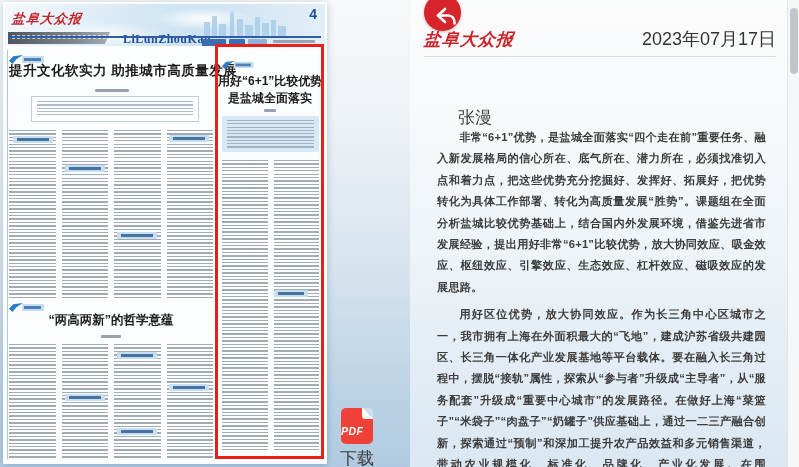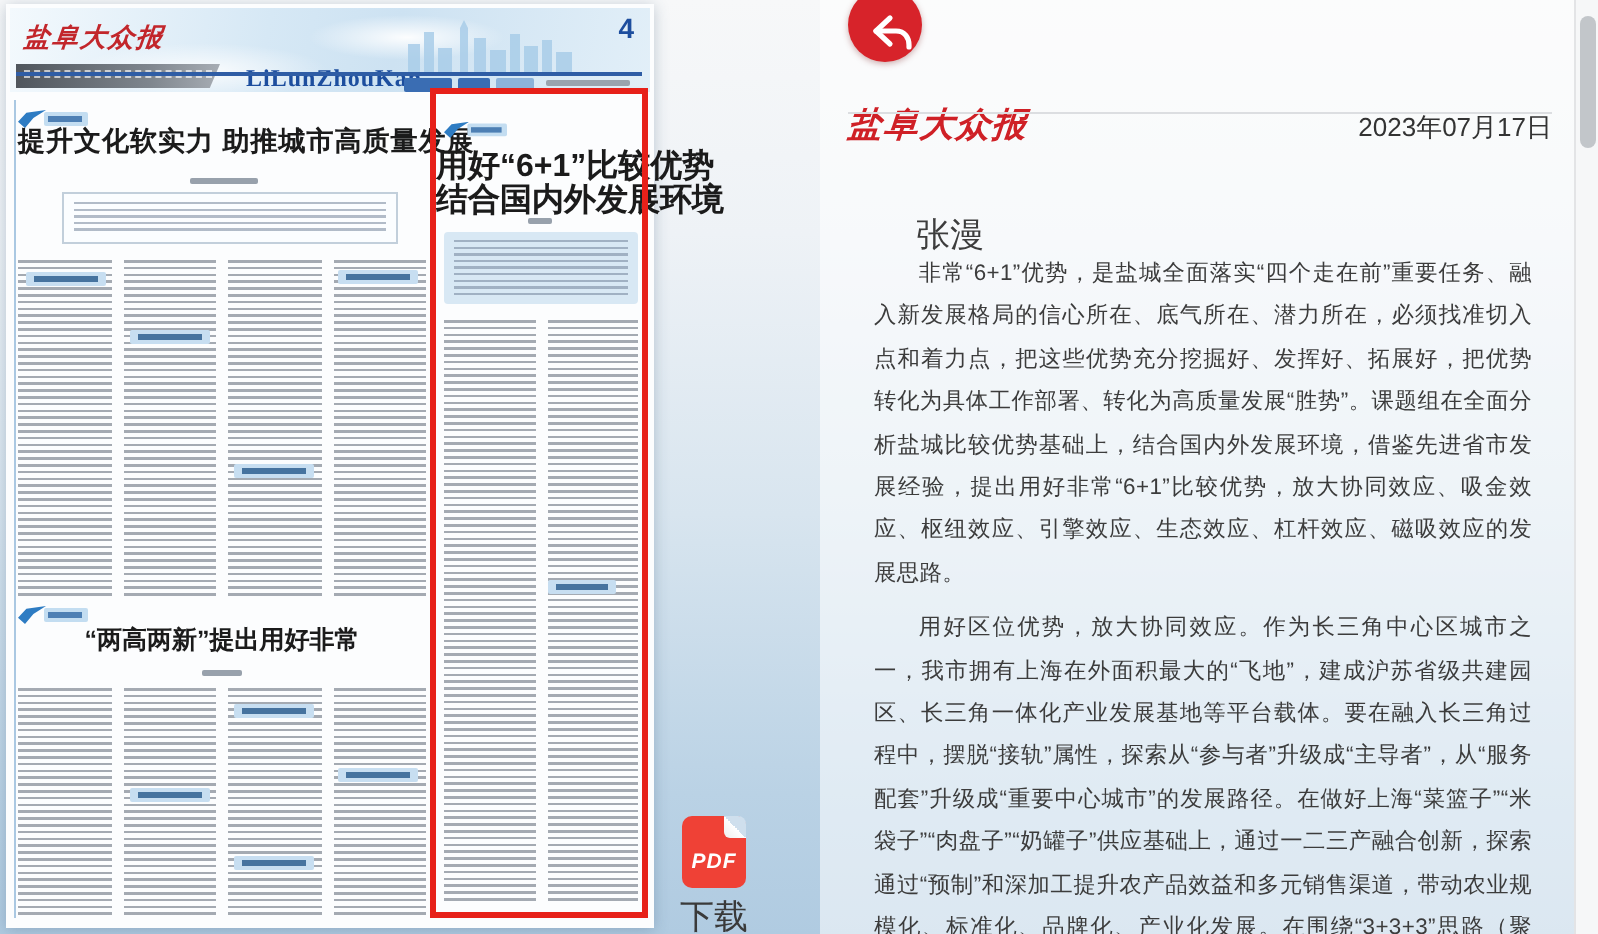--- a/index.html
+++ b/index.html
@@ -69,51 +69,51 @@
   .np-h1 { position:absolute; left:6px; width:204px; top:60px; text-align:center;
     font-size:13.5px; font-weight:bold; color:#1b1b1b; letter-spacing:.5px; white-space:nowrap; }
   .abstract1 { position:absolute; left:28px; top:94px; width:168px; height:26px;
     border:1px solid #c2cfdb; background:#fbfdff; padding:4px 5px; }
   .abstract1 > div { width:100%; height:100%; }
 
   .np-h2 { position:absolute; left:6px; width:204px; top:310px; text-align:center;
     font-size:12.5px; font-weight:bold; color:#1b1b1b; white-space:nowrap; }
 
   .hl-title { position:absolute; left:215px; width:104px; text-align:center;
-    font-size:16px; font-weight:bold; color:#1b1b1b; white-space:nowrap; }
+    font-size:12px; font-weight:bold; color:#1b1b1b; white-space:nowrap; }
   .abstract3 { position:absolute; left:219px; top:114px; width:97px; height:36px;
     background:#d8e8f4; border-radius:2px; padding:4px 5px; }
   .abstract3 > div { width:100%; height:100%; }
   .red-box { position:absolute; left:212px; top:42px; width:109px; height:415px;
     border:3px solid #e7211a; pointer-events:none; z-index:5; }
 
   
   .panel { position:absolute; left:410px; top:0; width:378px; height:467px;
     background:rgba(255,255,255,.55); }
   .back-btn { position:absolute; left:14px; top:-6px; width:37px; height:37px; border-radius:50%;
     background:#d7232a; box-shadow:0 1px 3px rgba(120,30,30,.35); cursor:pointer; }
   .back-btn svg { position:absolute; left:4px; top:7px; }
   .panel-header { position:absolute; left:14px; right:12px; top:27px; height:24px;
     display:flex; align-items:baseline; }
   .paper-name { font-family:"Liberation Serif",serif; font-style:italic; font-weight:bold;
     font-size:17px; color:#cf2026; letter-spacing:1px; transform:skewX(-5deg); }
   .edition { font-size:14.5px; color:#222; margin-left:9px; letter-spacing:.5px; }
-  .pub-date { margin-left:auto; font-size:13px; color:#333;margin-top:28px; }
+  .pub-date { margin-left:auto; font-size:18px; color:#333; }
   .divider { position:absolute; left:14px; right:12px; top:56px; height:1px; background:#dcdee1; }
   .art-title { position:absolute; left:14px; right:12px; top:70px; text-align:center;
     font-size:20px; font-weight:bold; color:#141414; letter-spacing:.5px; white-space:nowrap; }
   .art-author { position:absolute; left:48px; top:106px; font-size:17px; color:#3d3d3d; }
   .art-body { position:absolute; left:27px; top:127px; width:329px; color:#3c3c3c; }
   .art-body p { font-size:11.2px; line-height:21.4px; text-indent:2em; text-align:justify;
-    letter-spacing:.2px; margin-bottom:6px; }
+    letter-spacing:.2px; margin-bottom:6px;font-weight:bold; }
 
   
   .pdf-wrap { position:absolute; left:336px; top:408px; width:42px; cursor:pointer; }
   .pdf-icon { position:relative; left:5px; width:32px; height:36px; background:#ef4136;
-    border-radius:5px; display:flex; align-items:flex-end; justify-content:center; padding-bottom:7px; }
+    border-radius:5px; display:flex; align-items:flex-end; padding-bottom:7px; }
   .pdf-icon .fold { position:absolute; top:0; right:0; width:11px; height:11px;
     background:linear-gradient(225deg,#cfdfed 0%,#cfdfed 50%,#ffffff 50%,#eeeeee 100%);
     border-bottom-left-radius:3px; border-top-right-radius:4px; }
   .pdf-icon .pdf-text { font-style:italic; font-weight:bold; font-size:10.5px; color:#fff; letter-spacing:.5px; }
   .pdf-label { margin-top:3px; text-align:center; font-size:17px; color:#3a3a3a; }
 
   
   .scrollbar { position:absolute; left:787px; top:0; width:12px; height:467px;
     background:#f6f7f8; border-left:1px solid #e3e4e6; }
   .scroll-thumb { position:absolute; left:2px; top:8px; width:8px; height:66px;
@@ -177,41 +177,41 @@
       <div class="blue-chip" style="left:62px; top:163px;"></div>
       <div class="blue-chip" style="left:114px; top:230px;"></div>
       <div class="blue-chip" style="left:166px; top:133px;"></div>
     </div>
 
     <div>
       <div class="badge" style="left:6px; top:300px;">
         <span class="swoosh"></span>
           <span class="tag"></span>
       </div>
-      <div class="np-h2">“两高两新”提出用好非常</div>
+      <div class="np-h2">“两高两新”的哲学意蕴</div>
       <div class="microbar" style="left:98px; top:333px; width:20px;"></div>
       <div class="cols" style="left:6px; top:342px; width:204px; height:114px; grid-template-columns:repeat(4,1fr);">
         <div class="sim"></div>
           <div class="sim"></div>
           <div class="sim"></div>
           <div class="sim"></div>
       </div>
       <div class="blue-chip" style="left:62px; top:392px;"></div>
       <div class="blue-chip" style="left:114px; top:350px;"></div>
       <div class="blue-chip" style="left:114px; top:426px;"></div>
       <div class="blue-chip" style="left:166px; top:382px;"></div>
     </div>
 
     <div>
       <div class="badge" style="left:219px; top:58px; transform:scale(.9); transform-origin:left top;">
         <span class="swoosh"></span>
           <span class="tag"></span>
       </div>
       <div class="hl-title" style="top:71px;">用好“6+1”比较优势</div>
-      <div class="hl-title" style="top:88px;">结合国内外发展环境</div>
+      <div class="hl-title" style="top:88px;">是盐城全面落实</div>
       <div class="microbar" style="left:261px; top:107px; width:12px;"></div>
       <div class="abstract3">
           <div class="sim-light"></div>
         </div>
       <div class="cols" style="left:219px; top:158px; width:97px; height:292px; grid-template-columns:repeat(2,1fr);">
         <div class="sim"></div>
           <div class="sim"></div>
       </div>
       <div class="blue-chip" style="left:271px; top:288px; width:34px;"></div>
     </div>

